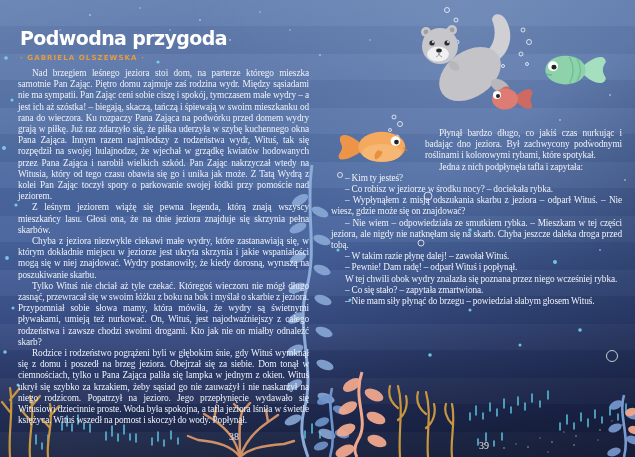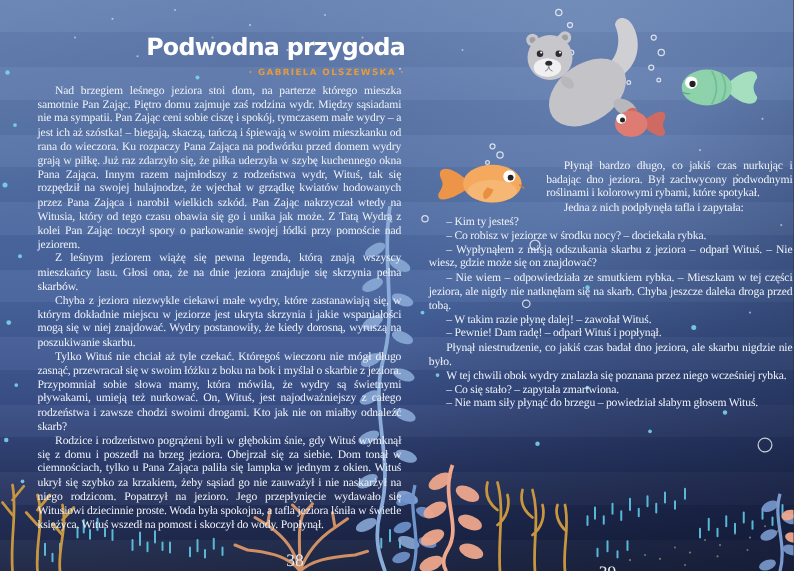--- a/index.html
+++ b/index.html
@@ -8,42 +8,42 @@
     background:
       linear-gradient(to top left, rgba(10,16,40,.55), rgba(10,16,40,0) 46%),
       linear-gradient(165deg, rgba(150,175,215,.22) 0%, rgba(150,175,215,0) 28%),
       radial-gradient(ellipse at 74% 6%, rgba(160,185,220,.25), rgba(160,185,220,0) 42%),
       repeating-linear-gradient(to bottom, rgba(255,255,255,.035) 0 26px, rgba(0,0,20,.04) 26px 54px),
       linear-gradient(to bottom,#5b77a9 0%,#506ca2 32%,#46629b 54%,#3a5088 70%,#273460 86%,#1b2543 100%);
     font-family:"Liberation Serif", serif;
   }
   .decor{position:absolute;left:0;top:0;z-index:1;}
   .figure{position:absolute;z-index:2;}
-  .title-block{position:absolute;left:38px;top:27px;width:286px;text-align:right;z-index:3;}
+  .title-block{position:absolute;left:20px;top:27px;width:286px;text-align:left;z-index:3;}
   .title-block h1{
     margin:0;font-family:"DejaVu Sans", sans-serif;font-weight:bold;
     font-size:19px;letter-spacing:-0.6px;color:#ffffff;
   }
   .author{
     margin-top:5px;font-family:"DejaVu Sans", sans-serif;font-weight:bold;
     font-size:7px;letter-spacing:1.1px;color:#e79b3a;
   }
-  .page-text{position:absolute;z-index:3;color:#eef2f8;margin-left:12px;}
+  .page-text{position:absolute;z-index:3;color:#eef2f8;}
   .page-text p{
     margin:0;text-indent:14px;text-align:justify;
     font-size:9.3px;line-height:11.2px;letter-spacing:-0.1px;
     word-spacing:-0.2px;
   }
   .page-text.left{left:18px;top:68px;width:291px;}
   .page-text.right{left:331px;top:128px;width:291px;}
   .fish-float{float:left;width:86px;height:36px;margin:0 8px 2px 0;}
   .fish-float svg{margin-top:-5px;display:block;}
   .pagenum{
     position:absolute;z-index:4;color:#e9edf5;
-    font-size:14px;font-family:"Liberation Serif", serif;margin-top:11px;
+    font-size:10px;font-family:"Liberation Serif", serif;
   }
   .pn-left{left:229px;top:431px;}
   .pn-right{left:479px;top:440px;}
 </style>
 </head>
 <body>
 
 <div class="spread">
 
   <svg class="decor" width="635" height="457" viewBox="0 0 635 457">
@@ -285,21 +285,20 @@
       </svg>
     </div>
     <p>Płynął bardzo długo, co jakiś czas nurkując i badając dno jeziora. Był zachwycony podwodnymi roślinami i kolorowymi rybami, które spotykał.</p>
     <p>Jedna z nich podpłynęła tafla i zapytała:</p>
     <p>– Kim ty jesteś?</p>
     <p>– Co robisz w jeziorze w środku nocy? – dociekała rybka.</p>
     <p>– Wypłynąłem z misją odszukania skarbu z jeziora – odparł Wituś. – Nie wiesz, gdzie może się on znajdować?</p>
     <p>– Nie wiem – odpowiedziała ze smutkiem rybka. – Mieszkam w tej części jeziora, ale nigdy nie natknęłam się na skarb. Chyba jeszcze daleka droga przed tobą.</p>
     <p>– W takim razie płynę dalej! – zawołał Wituś.</p>
     <p>– Pewnie! Dam radę! – odparł Wituś i popłynął.</p>
-    <p>Płynął niestrudzenie, co jakiś czas badał dno jeziora, ale skarbu nigdzie nie było.</p>
     <p>W tej chwili obok wydry znalazła się poznana przez niego wcześniej rybka.</p>
     <p>– Co się stało? – zapytała zmartwiona.</p>
     <p>– Nie mam siły płynąć do brzegu – powiedział słabym głosem Wituś.</p>
   </div>
 
   <div class="pagenum pn-left">38</div>
   <div class="pagenum pn-right">39</div>
 
 </div>
 

